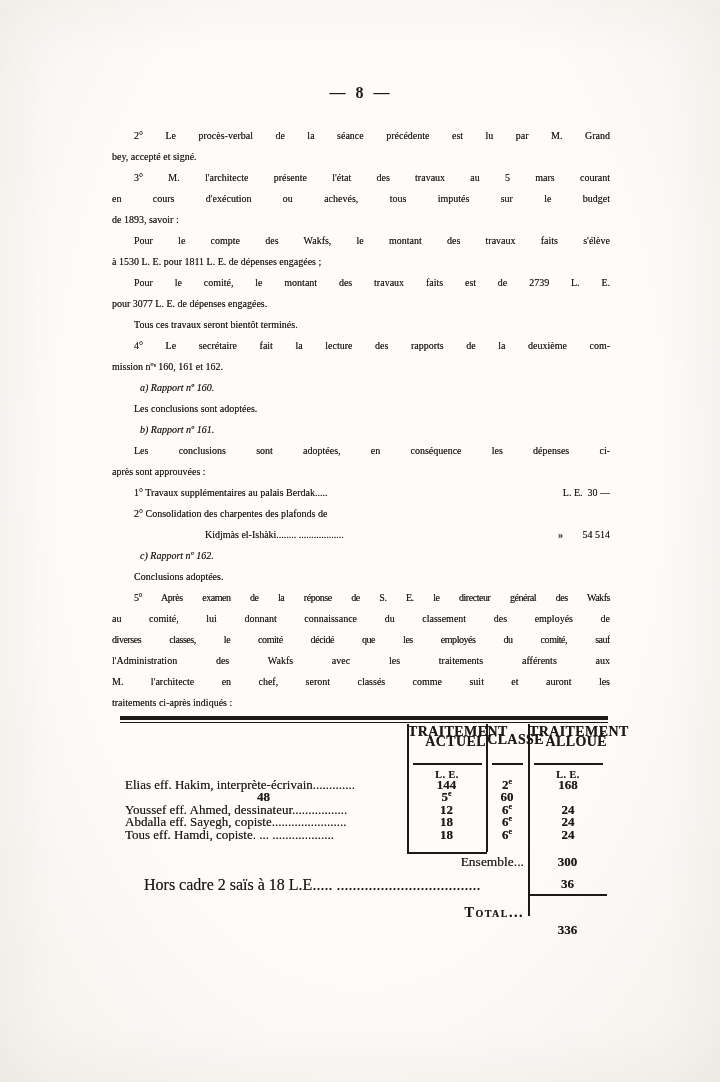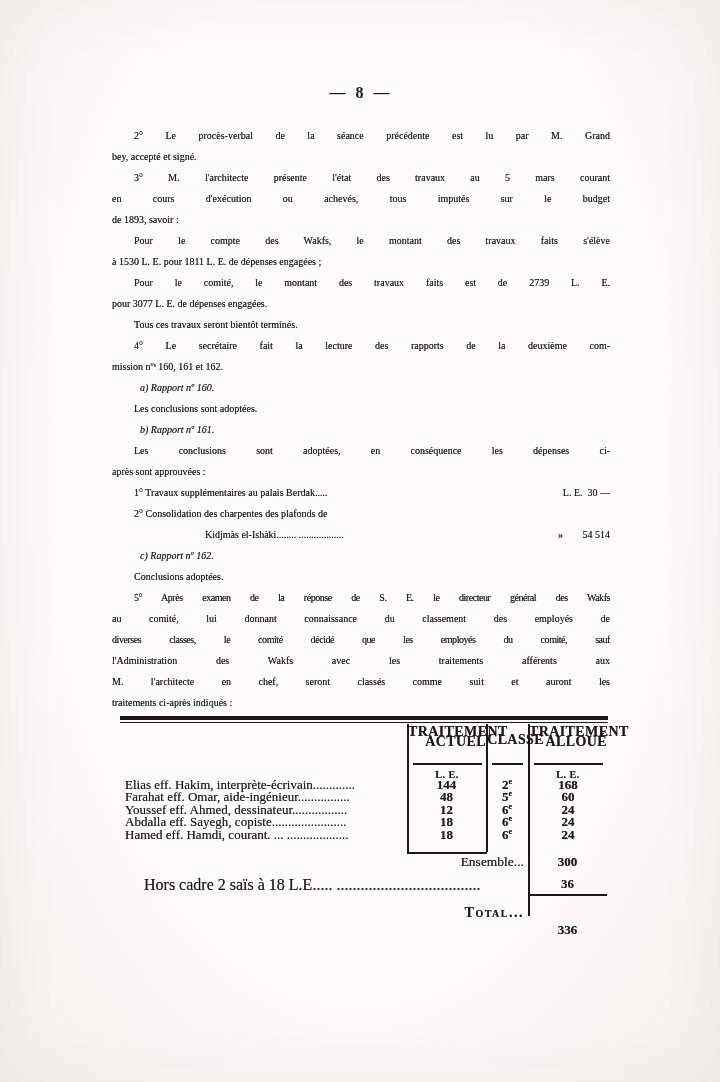--- a/index.html
+++ b/index.html
@@ -139,39 +139,38 @@
     <div class="le leC">L. E.</div>
 
     <div class="rows">
         <div class="trow">
           <div class="tname">Elias eff. Hakim, interprète-écrivain.............</div>
           <div class="tnum">144</div>
           <div class="tnum">2<sup class="cl">e</sup></div>
           <div class="tnum">168</div>
         </div>
         <div class="trow">
-          <div class="tname">Farahat eff. Omar, aide-ingénieur................</div>
           <div class="tnum">48</div>
           <div class="tnum">5<sup class="cl">e</sup></div>
           <div class="tnum">60</div>
         </div>
         <div class="trow">
           <div class="tname">Youssef eff. Ahmed, dessinateur.................</div>
           <div class="tnum">12</div>
           <div class="tnum">6<sup class="cl">e</sup></div>
           <div class="tnum">24</div>
         </div>
         <div class="trow">
           <div class="tname">Abdalla eff. Sayegh, copiste.......................</div>
           <div class="tnum">18</div>
           <div class="tnum">6<sup class="cl">e</sup></div>
           <div class="tnum">24</div>
         </div>
         <div class="trow">
-          <div class="tname">Hamed eff. Hamdi, courant. ... ...................</div>
+          <div class="tname">Tous eff. Hamdi, copiste. ... ...................</div>
           <div class="tnum">18</div>
           <div class="tnum">6<sup class="cl">e</sup></div>
           <div class="tnum">24</div>
         </div>
       </div>
 
     <div class="box-bottom"></div>
 
     <div class="ensemble-label">Ensemble...</div>
     <div class="ensemble-value">300</div>

